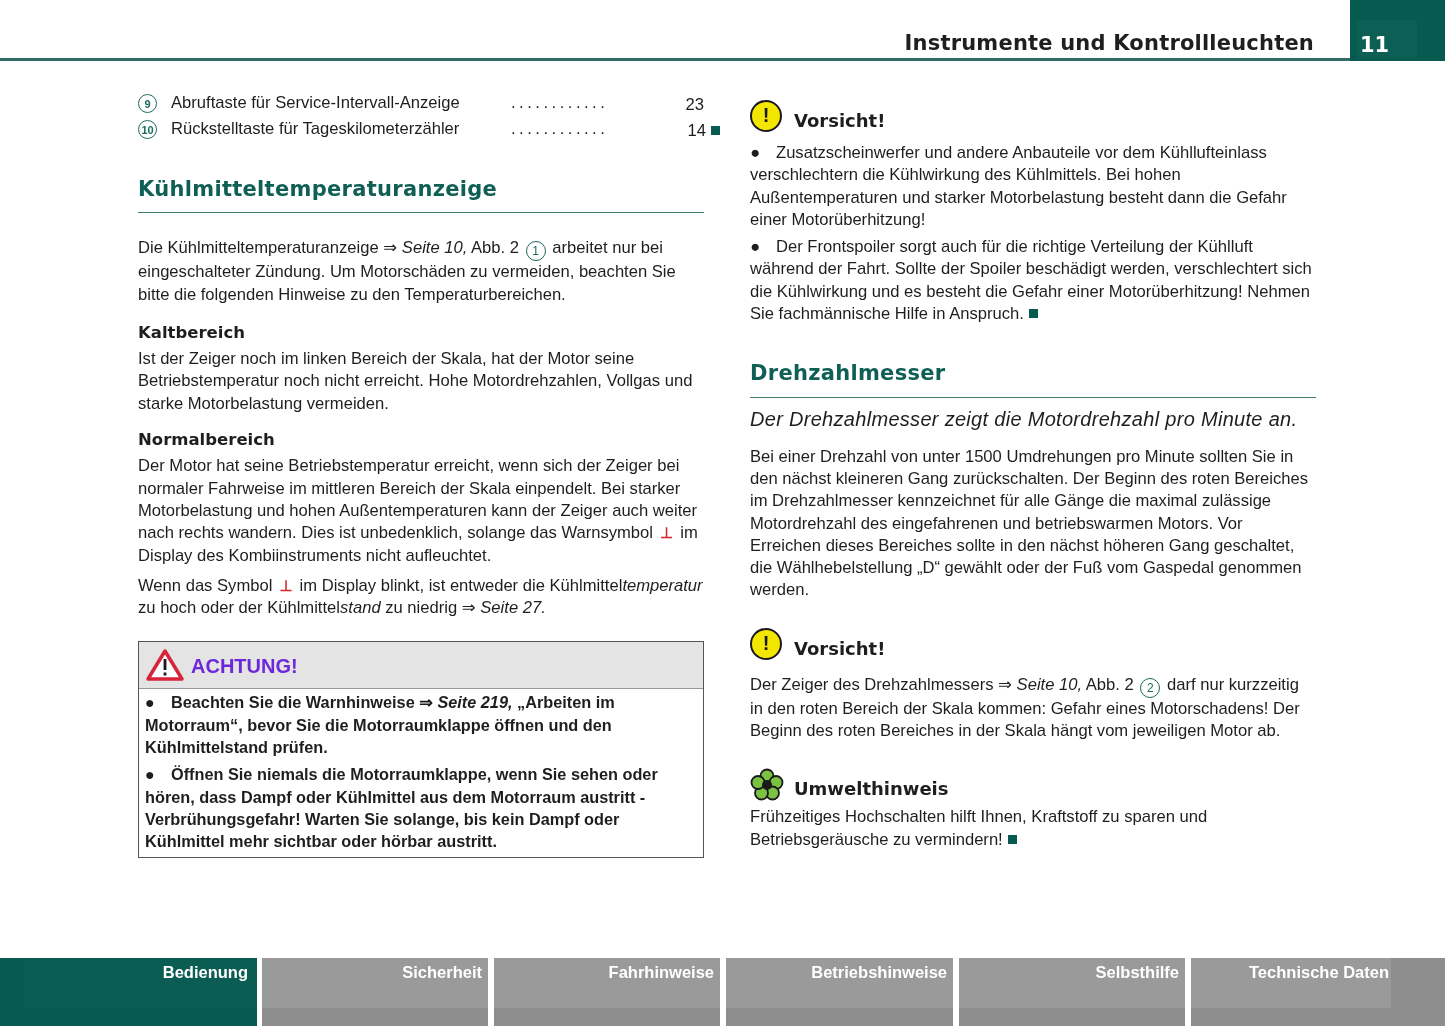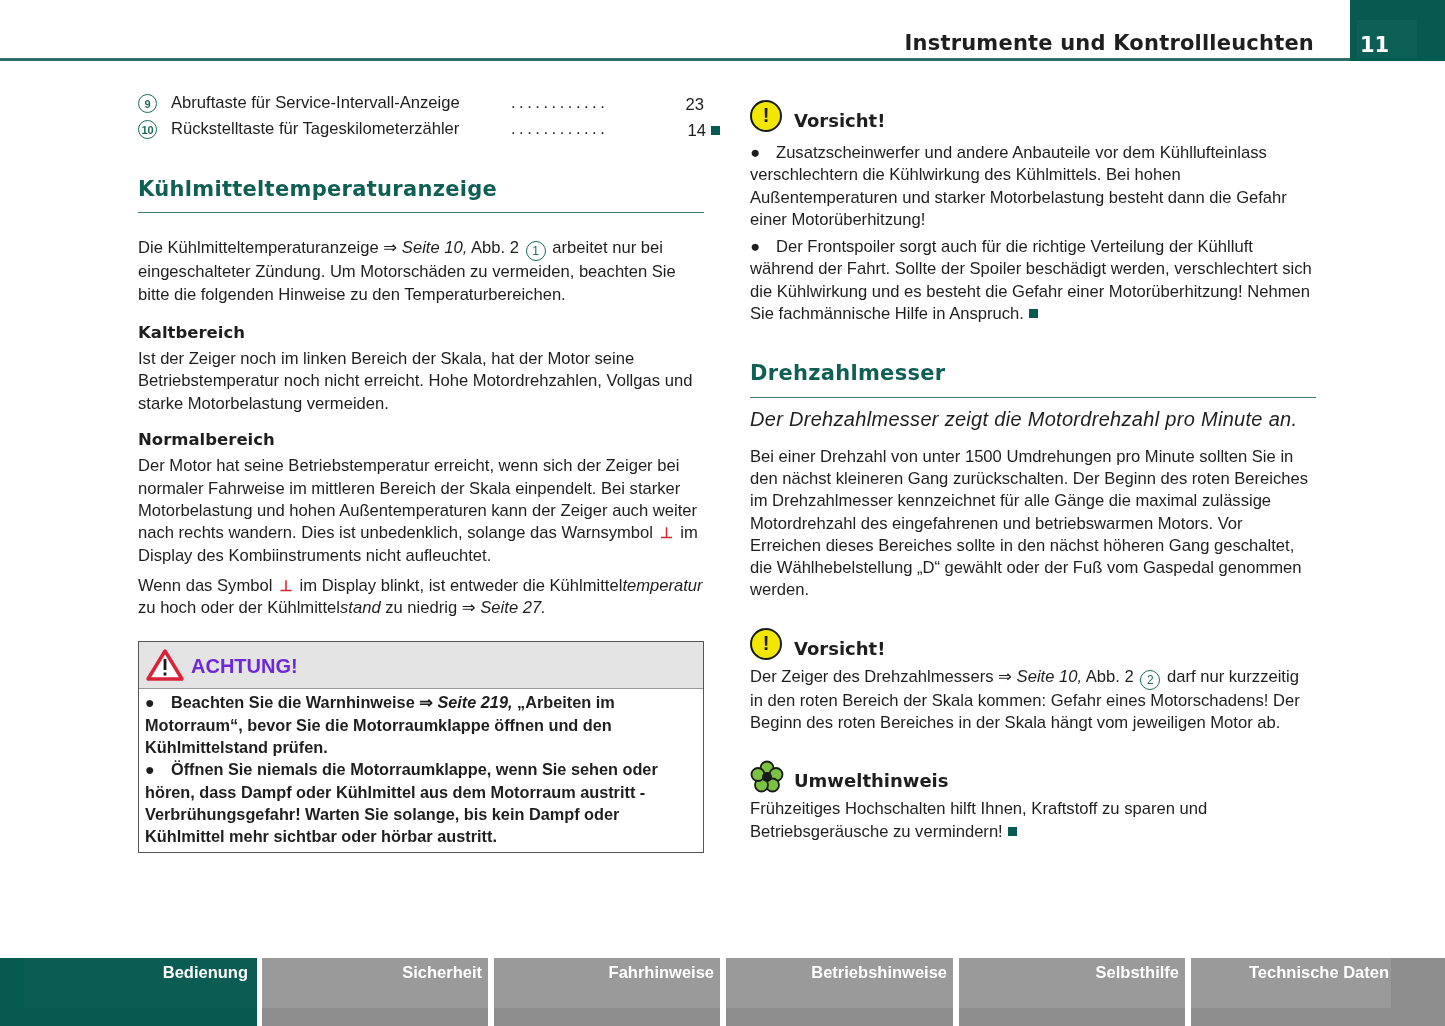--- a/index.html
+++ b/index.html
@@ -31,21 +31,21 @@
   .para { margin-top:8px; }
   i { font-style:italic; }
   .ref-circ { display:inline-block; width:20px; height:20px; border:1.6px solid #1d6a5c; border-radius:50%; font-size:12px; line-height:18px; text-align:center; color:#1d6a5c; box-sizing:border-box; vertical-align:-2px; margin:0 2px; }
   .coolant { display:inline-block; color:#d6262f; font-weight:bold; width:18px; text-align:center; font-size:15px; }
 
   .warn-box { border:1.5px solid #555; margin-top:22px; }
   .warn-head { background:#e4e4e4; height:46px; position:relative; border-bottom:1.5px solid #999; }
   .warn-tri { position:absolute; left:6px; top:6px; }
   .warn-title { position:absolute; left:52px; top:13px; font-size:20px; font-weight:bold; color:#6d28d9; }
   .warn-body { padding:2px 6px 4px 6px; font-weight:bold; font-size:16.3px; line-height:22.3px; }
-  .warn-body p { }
+  .warn-body p { margin-bottom:5px; }
   .bullet { display:inline-block; width:26px; }
 
   .caution-head { position:relative; height:34px; margin-bottom:0; }
   .caution-icon { position:absolute; left:0; top:0; width:32px; height:32px; border-radius:50%; background:#f3e600; border:2.5px solid #1a1a1a; box-sizing:border-box; text-align:center; font-weight:bold; font-size:20px; line-height:26px; color:#1a1a1a; }
   .caution-title { position:absolute; left:44px; top:10px; font-size:18px; font-weight:bold; font-family:"DejaVu Sans", sans-serif; }
   .lead-italic { font-size:20px; line-height:26px; font-style:italic; margin-top:8px; letter-spacing:0.3px; }
 
   .tabs { position:absolute; left:0; top:958px; width:1445px; height:68px; }
   .tab { position:absolute; top:0; height:68px; background:#8d8d8d; }
   .tab .shade { position:absolute; left:0; top:0; right:0; height:50px; background:#9a9a9a; }
@@ -114,21 +114,21 @@
   <p class="para" style="margin-top:5px;"><span class="bullet">●</span><span>Der Frontspoiler sorgt auch für die richtige Verteilung der Kühlluft während der Fahrt. Sollte der Spoiler beschädigt werden, verschlechtert sich die Kühlwirkung und es besteht die Gefahr einer Motorüberhitzung! Nehmen Sie fachmännische Hilfe in Anspruch.</span><span class="end-square"></span></p>
 
   <div class="sec-title" style="margin-top:37px;">Drehzahlmesser</div>
   <p class="lead-italic">Der Drehzahlmesser zeigt die Motordrehzahl pro Minute an.</p>
   <p style="margin-top:14px;">Bei einer Drehzahl von unter 1500 Umdrehungen pro Minute sollten Sie in den nächst kleineren Gang zurückschalten. Der Beginn des roten Bereiches im Drehzahlmesser kennzeichnet für alle Gänge die maximal zulässige Motordrehzahl des eingefahrenen und betriebswarmen Motors. Vor Erreichen dieses Bereiches sollte in den nächst höheren Gang geschaltet, die Wählhebelstellung „D“ gewählt oder der Fuß vom Gaspedal genommen werden.</p>
 
   <div class="caution-head" style="margin-top:26px;">
     <span class="caution-icon">!</span>
     <span class="caution-title">Vorsicht!</span>
   </div>
-  <p style="margin-top:4px;"><span>Der Zeiger des Drehzahlmessers ⇒ </span><i>Seite 10,</i><span> Abb. 2 </span><span class="ref-circ">2</span><span> darf nur kurzzeitig in den roten Bereich der Skala kommen: Gefahr eines Motorschadens! Der Beginn des roten Bereiches in der Skala hängt vom jeweiligen Motor ab.</span></p>
+  <p style="margin-top:12px;"><span>Der Zeiger des Drehzahlmessers ⇒ </span><i>Seite 10,</i><span> Abb. 2 </span><span class="ref-circ">2</span><span> darf nur kurzzeitig in den roten Bereich der Skala kommen: Gefahr eines Motorschadens! Der Beginn des roten Bereiches in der Skala hängt vom jeweiligen Motor ab.</span></p>
 
   <div class="caution-head" style="margin-top:26px;">
     <svg style="position:absolute;left:0;top:0;" width="34" height="34" viewBox="0 0 34 34">
       <g fill="#7cc242" stroke="#1a1a1a" stroke-width="1.8">
         <circle cx="17" cy="8" r="6.5"></circle>
         <circle cx="26" cy="14.5" r="6.5"></circle>
         <circle cx="22.5" cy="25" r="6.5"></circle>
         <circle cx="11.5" cy="25" r="6.5"></circle>
         <circle cx="8" cy="14.5" r="6.5"></circle>
       </g>

